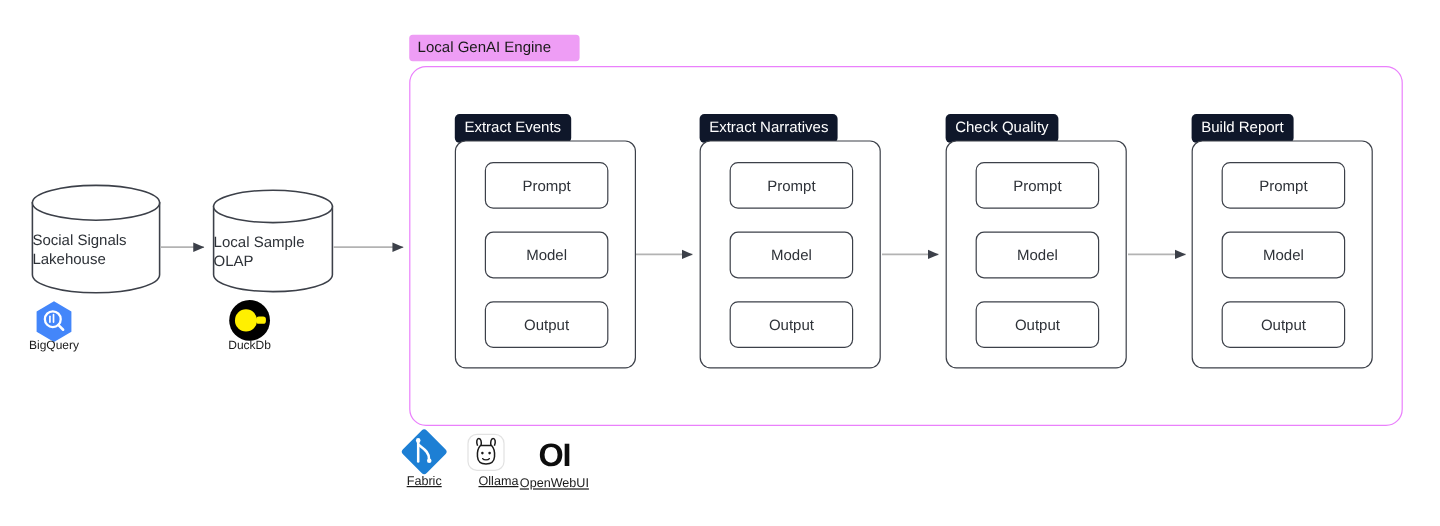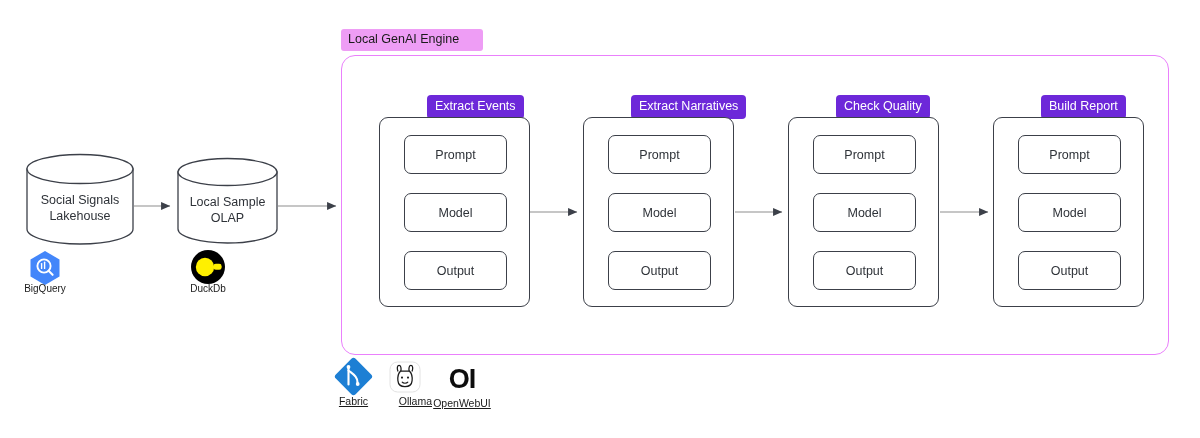--- a/index.html
+++ b/index.html
@@ -10,21 +10,20 @@
     overflow:hidden;
     position:relative;
     color:#23262b;
   }
   #canvas{position:absolute;inset:0;width:1200px;height:438px;}
   .abs{position:absolute;box-sizing:border-box;}
 
   
   .cyl-label{
     position:absolute;left:0;right:0;
-    text-align:center;
     font-size:12.5px;line-height:16px;
     color:#2e3238;
     white-space:pre-line;
   }
 
   
   .engine-box{
     border:1.6px solid #ea80fc;
     border-radius:14px;
     background:transparent;
@@ -39,28 +38,27 @@
     white-space:nowrap;
   }
 
   
   .stage-outer{
     border:1.4px solid #3c4049;
     border-radius:9px;
     background:#ffffff;
   }
   .stage-tag{
-    background:#6d28d9;
+    background:#0f172a;
     color:#ffffff;
     font-size:12.5px;
     line-height:17px;
     padding:3px 8px 4px 8px;
     border-radius:4px;
     white-space:nowrap;
-    margin-left:48px;
   }
   .subbox{
     border:1.3px solid #3c4049;
     border-radius:7px;
     background:#ffffff;
     display:flex;align-items:center;justify-content:center;
     font-size:12.5px;
     color:#2e3238;
   }
 

